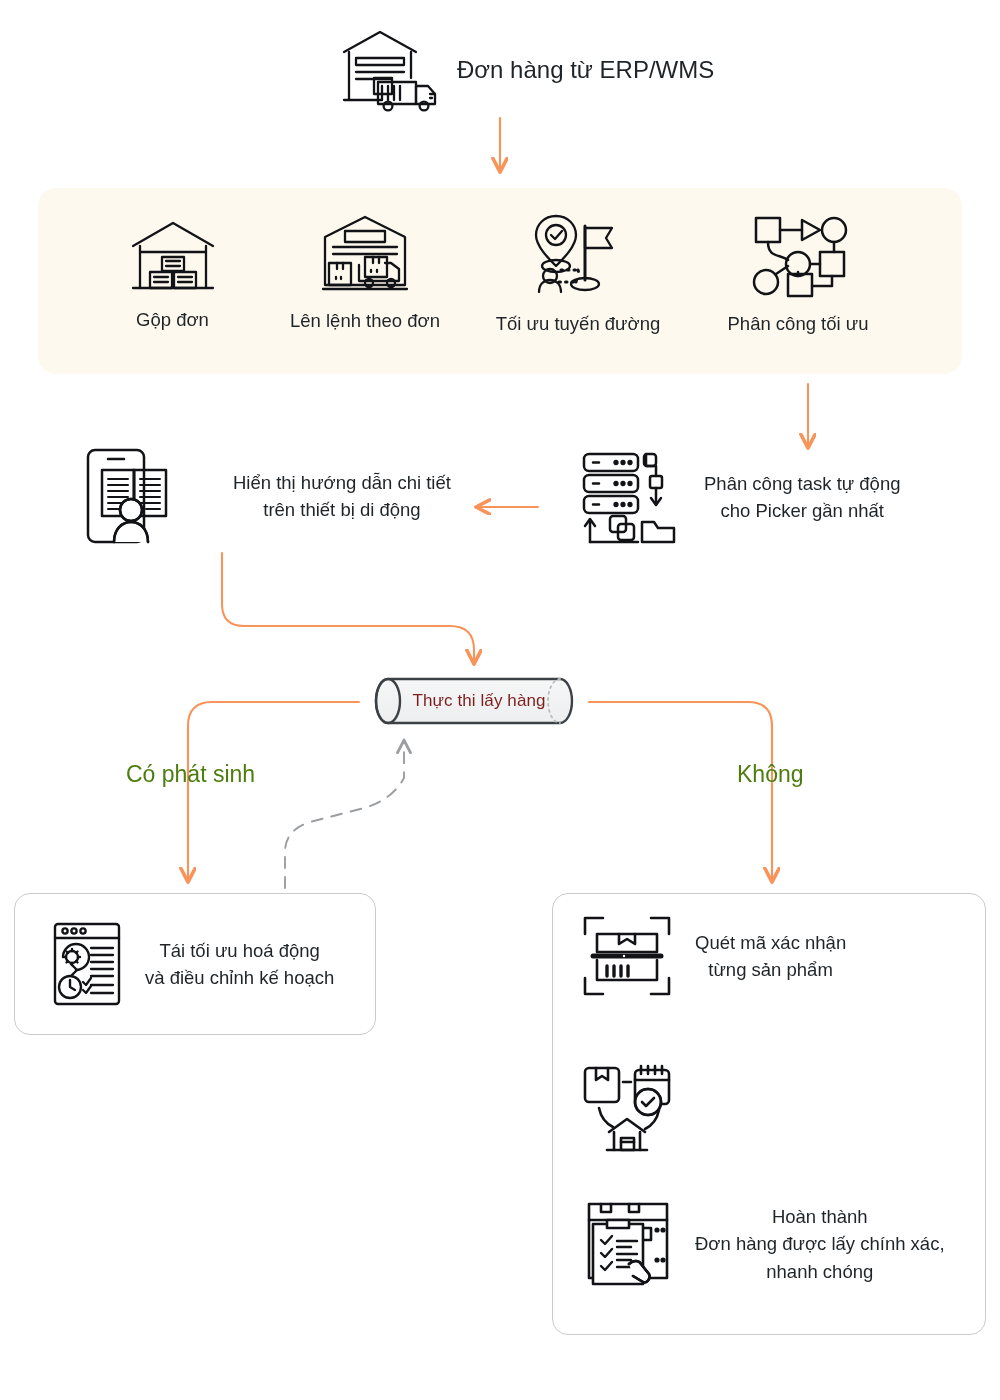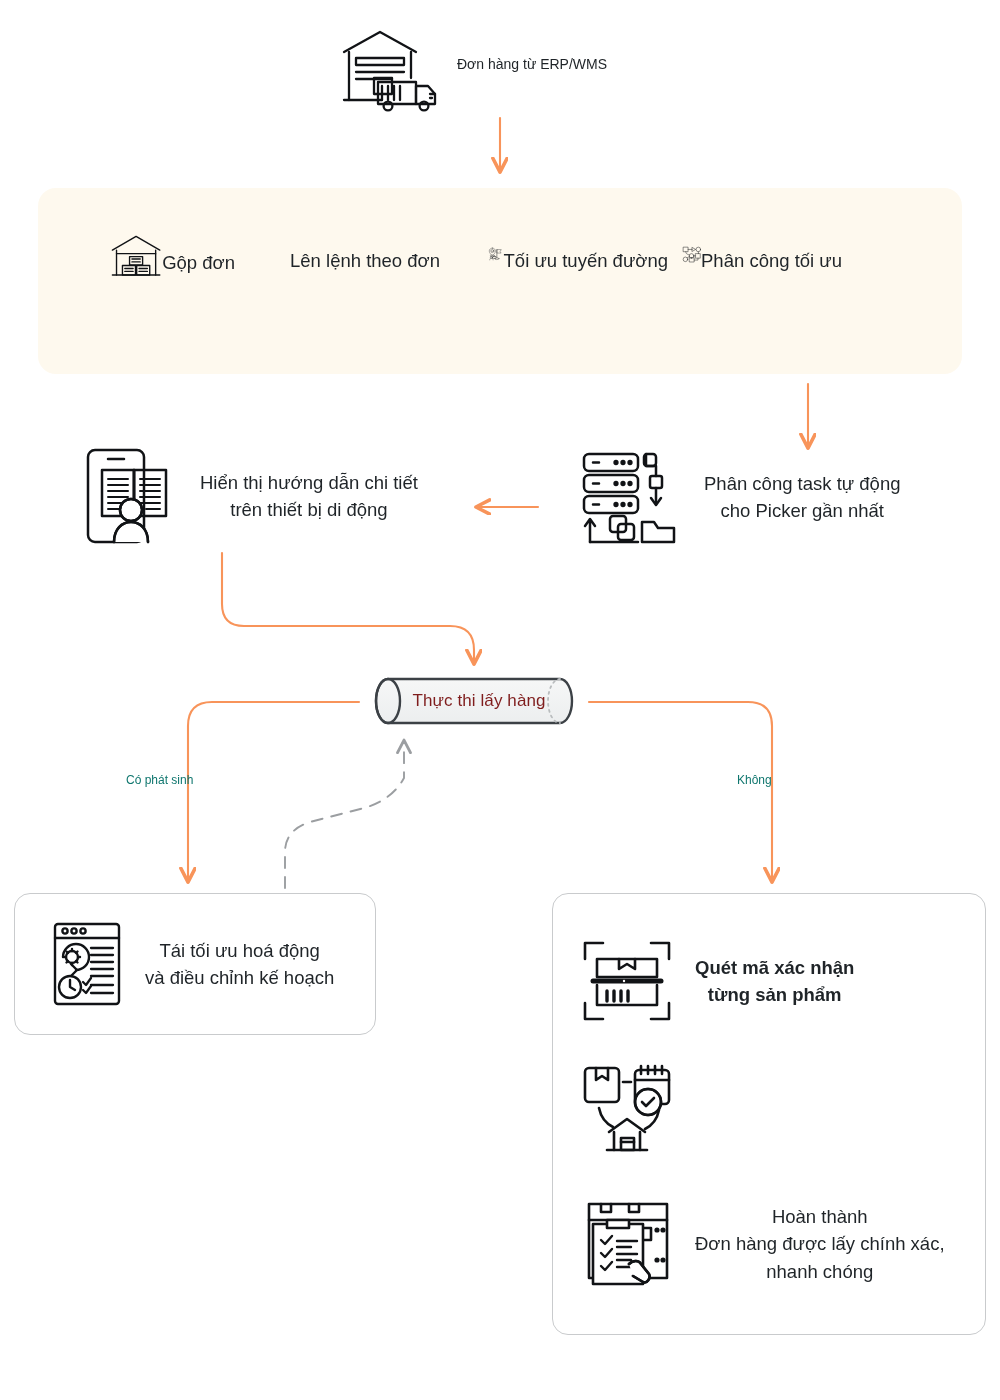--- a/index.html
+++ b/index.html
@@ -46,21 +46,21 @@
     height: 186px;
     background: #fef9ee;
     border-radius: 18px;
     z-index: 1;
   }
   
   .step {
     position: absolute;
     z-index: 3;
     display: flex;
-    flex-direction: row;
+    flex-direction: column;
     align-items: center;
     text-align: center;
   }
   .step-label {
     margin-top: 14px;
     font-size: 18.5px;
     line-height: 1.35;
     color: #1f2428;
     white-space: nowrap;
   }
@@ -113,31 +113,30 @@
     color: #7f1d1d;
     letter-spacing: .1px;
     padding-left: 10px;
     box-sizing: border-box;
   }
 
   
   .branch-label {
     position: absolute;
     z-index: 3;
-    font-size: 12px;
-    color: #0f766e;
+    font-size: 23px;
+    color: #4d7c0f;
     white-space: nowrap;
-    margin-top: 12px;
   }
 
   
   .top-label {
     position: absolute;
     z-index: 3;
-    font-size: 14px;
+    font-size: 24px;
     color: #1f2428;
     white-space: nowrap;
   }
 </style>
 </head>
 <body>
 
 <div id="stage">
 
   <svg id="connectors" viewBox="0 0 1000 1400">
@@ -250,21 +249,21 @@
       <rect x="46" y="44" width="22" height="20"></rect>
       <path d="M54,44 L54,50 M60,44 L60,50 M52,57 L52,59 M58,57 L58,59"></path>
       <path d="M40,52 L40,68 L80,68 L80,56 L72,50 L66,50"></path>
       <circle cx="50" cy="70" r="4"></circle>
       <circle cx="72" cy="70" r="4"></circle>
       <path d="M4,76 L88,76"></path>
     </svg>
     <div class="step-label">Lên lệnh theo đơn</div>
   </div>
 
-  <div class="step" style="left:682px; top:210px; width:160px;">
+  <div class="step" style="left:718px; top:210px; width:160px;">
     <svg class="icon-svg" width="100" height="88" viewBox="0 0 100 88" fill="none" stroke="#111316" stroke-width="2.5" stroke-linecap="round" stroke-linejoin="round">
       <rect x="8" y="8" width="24" height="24"></rect>
       <path d="M32,20 L54,20"></path>
       <path d="M54,10 L72,20 L54,30 Z"></path>
       <circle cx="86" cy="20" r="12"></circle>
       <path d="M20,32 C20,48 32,44 40,50"></path>
       <circle cx="50" cy="54" r="12"></circle>
       <rect x="72" y="42" width="24" height="24"></rect>
       <path d="M62,54 L72,54"></path>
       <path d="M86,32 L86,42"></path>
@@ -300,21 +299,21 @@
       <path d="M12,94 L12,72 M7,78 L12,71 L17,78"></path>
       <path d="M12,94 L60,94"></path>
       <rect x="32" y="68" width="16" height="16" rx="3"></rect>
       <rect x="40" y="76" width="16" height="16" rx="3"></rect>
       <path d="M64,74 L76,74 L80,80 L96,80 L96,94 L64,94 Z"></path>
     </svg>
     <div class="htext">Phân công task tự động
 cho Picker gần nhất</div>
   </div>
 
-  <div class="hitem gap18" style="left:84px; top:446px;">
+  <div class="hitem gap18" style="left:84px; top:446px;gap:33px;">
     <svg class="icon-svg" width="98" height="100" viewBox="0 0 98 100" fill="none" stroke="#111316" stroke-width="2.5" stroke-linecap="round" stroke-linejoin="round">
       <rect x="4" y="4" width="56" height="92" rx="7"></rect>
       <path d="M24,13 L40,13"></path>
       <rect x="18" y="24" width="32" height="46"></rect>
       <rect x="50" y="24" width="32" height="46"></rect>
       <path d="M50,24 L50,70"></path>
       <g stroke-width="2">
         <path d="M24,33 L44,33 M24,39 L44,39 M24,45 L44,45 M24,51 L44,51 M24,57 L44,57 M24,63 L38,63"></path>
         <path d="M56,33 L76,33 M56,39 L76,39 M56,45 L76,45 M56,51 L76,51 M56,57 L76,57 M62,63 L76,63"></path>
       </g>
@@ -356,21 +355,21 @@
         <path d="M32,62 L35,65 L40,58" stroke-width="2.3"></path>
         <path d="M32,70 L35,73 L40,66" stroke-width="2.3"></path>
       </svg>
       <div class="htext">Tái tối ưu hoá động
 và điều chỉnh kế hoạch</div>
     </div>
   </div>
 
   <div class="card" style="left:552px; top:893px; width:434px; height:442px;">
 
-    <div class="hitem gap22" style="left:28px; top:43px; position:absolute;font-weight:bold;">
+    <div class="hitem gap22" style="left:28px; top:18px; position:absolute;">
       <svg class="icon-svg" width="92" height="88" viewBox="0 0 92 88" fill="none" stroke="#111316" stroke-width="2.6" stroke-linecap="round" stroke-linejoin="round">
         <path d="M4,22 L4,6 L22,6"></path>
         <path d="M70,6 L88,6 L88,22"></path>
         <path d="M88,66 L88,82 L70,82"></path>
         <path d="M22,82 L4,82 L4,66"></path>
         <path d="M16,22 L76,22 L76,40 L16,40 Z"></path>
         <path d="M38,22 L38,32 L46,27 L54,32 L54,22"></path>
         <path d="M12,44 L80,44" stroke-width="5"></path>
         <path d="M16,48 L16,68 L76,68 L76,48"></path>
         <g stroke-width="3.4">

